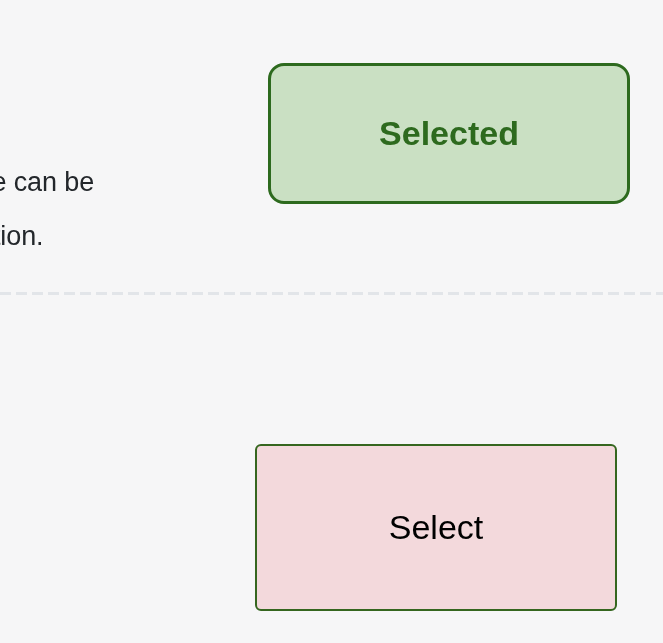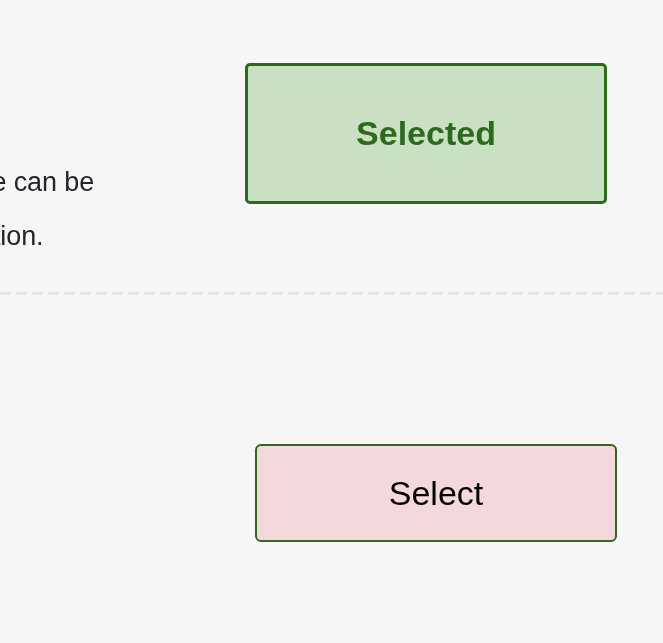--- a/index.html
+++ b/index.html
@@ -59,37 +59,37 @@
     align-items: center;
     justify-content: center;
     text-align: center;
     cursor: pointer;
     padding: 0;
     outline: none;
     font-family: "Liberation Sans", sans-serif;
   }
 
   #btn-selected {
-    left: 245px;
+    left: 268px;
     top: 63px;
     width: 362px;
     height: 141px;
     background: #cae0c3;
     border: 3px solid #2d6a1e;
-    border-radius: 5px;
+    border-radius: 16px;
     color: #2d6a1e;
     font-size: 34px;
     font-weight: bold;
   }
 
   #btn-select {
     left: 255px;
     top: 149px;      
     width: 362px;
-    height: 98px;
+    height: 167px;
     background: #f3d9dc;
     border: 2px solid #35661f;
     border-radius: 6px;
     color: #000000;
     font-size: 34px;
     font-weight: normal;
   }
 
   
   #divider {

